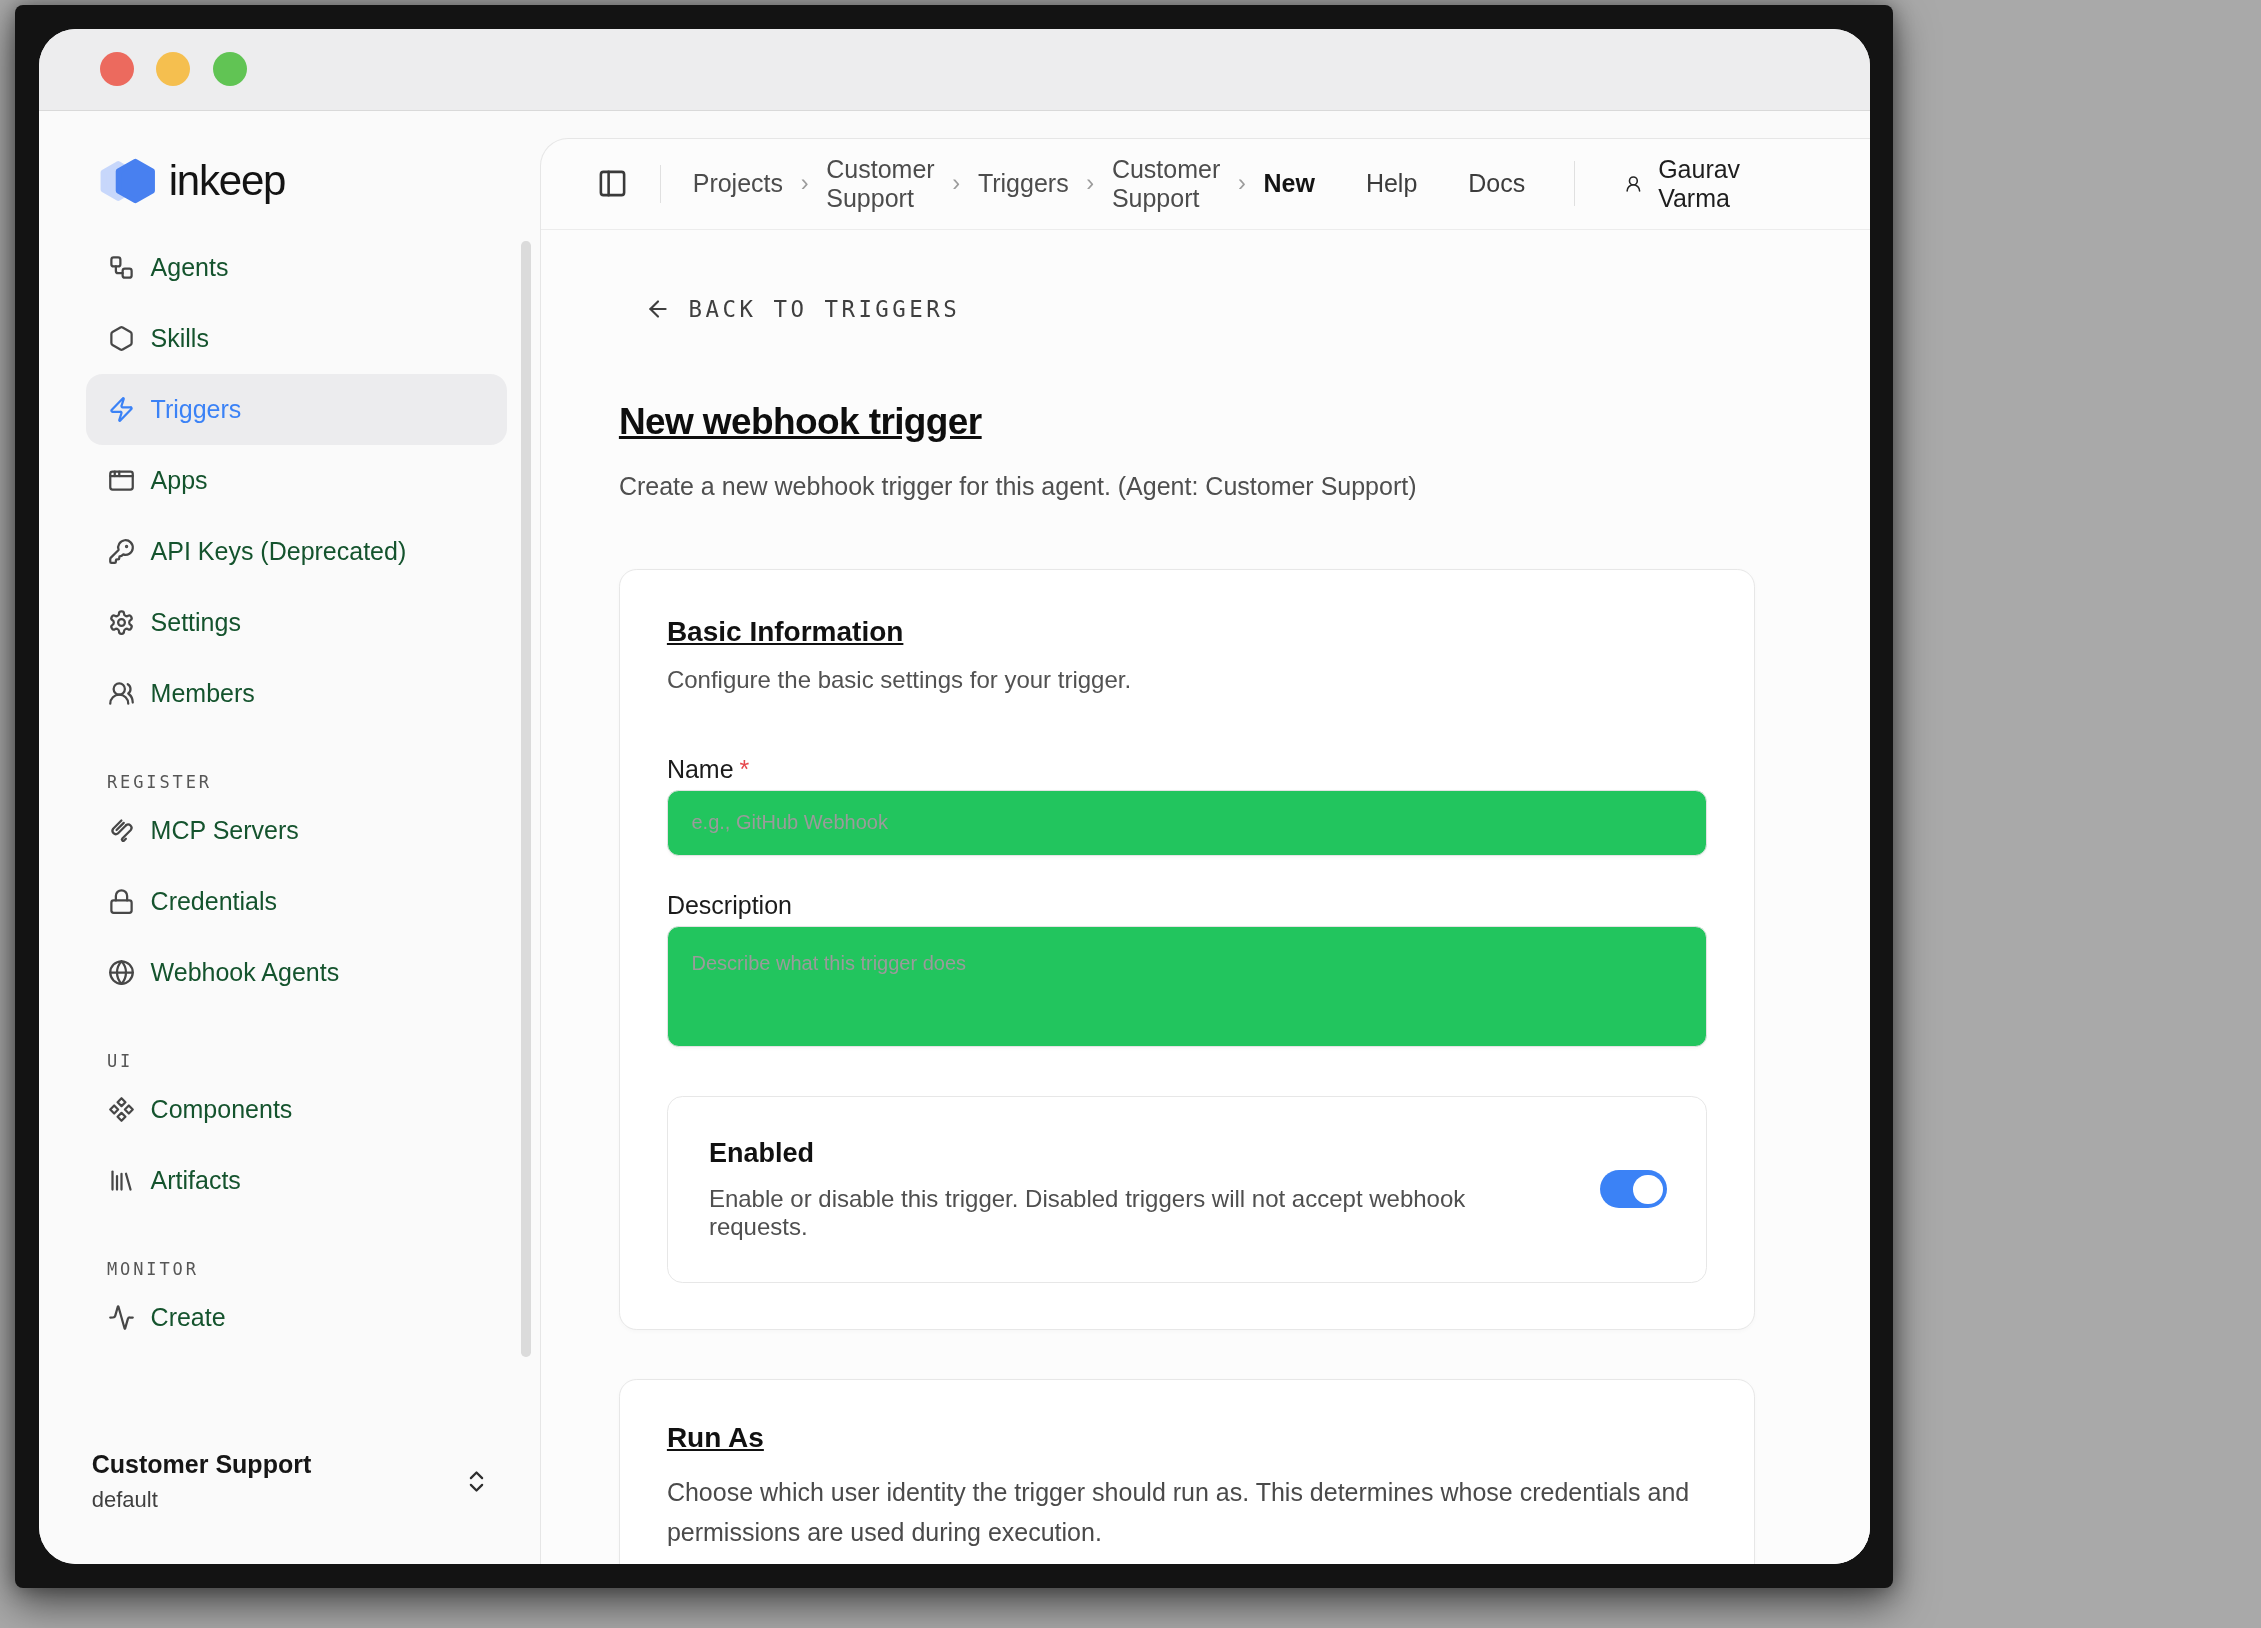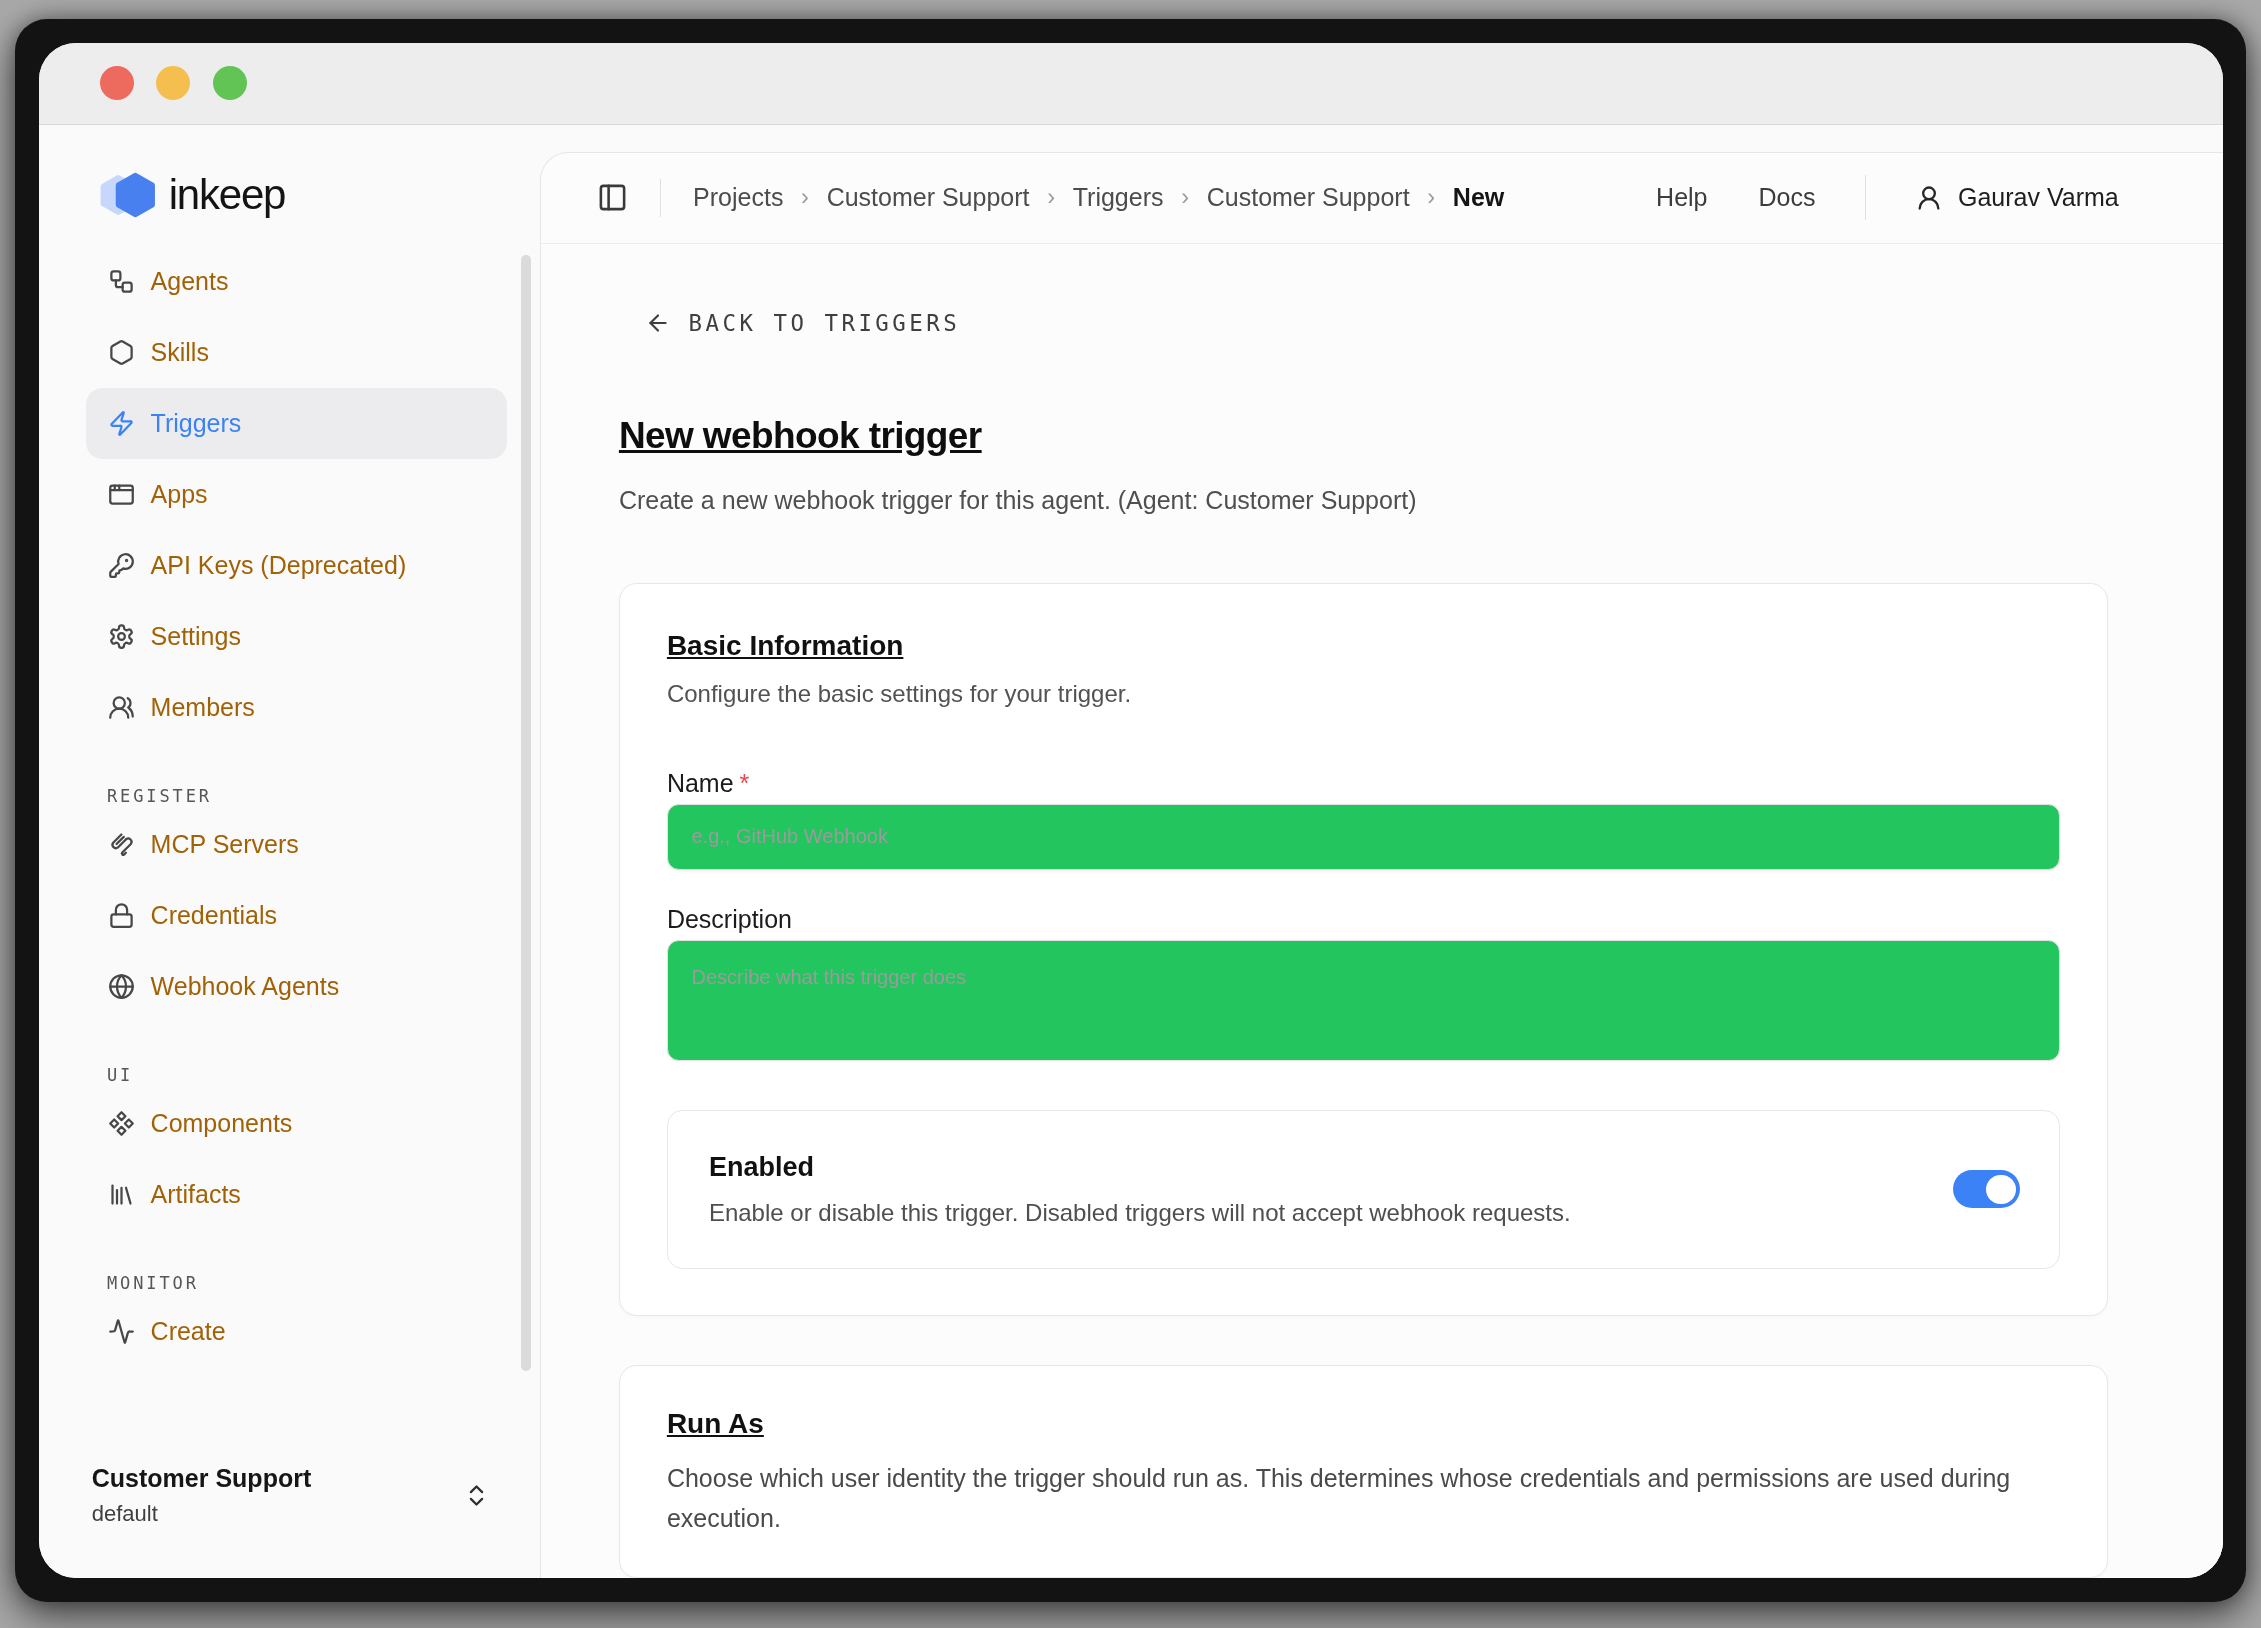--- a/index.html
+++ b/index.html
@@ -8,22 +8,22 @@
     background:#A9A9A9;
     font-family:"Liberation Sans", sans-serif;
     color:#171717;
     overflow:hidden;
     position:relative;
   }
   .mono { font-family:"DejaVu Sans Mono", monospace; }
 
   
   .bezel {
-    position:absolute; left:15.3px; top:19px; width:2231px; height:1583px;
-    background:#131313; border-radius:32px;
+    position:absolute; left:15.3px; top:5px; width:1878px; height:1583px;
+    background:#131313; border-radius:8px;
     box-shadow:0 15.3px 41px rgba(0,0,0,.55), 0 0 20px rgba(0,0,0,.35);
   }
   .window {
     position:absolute; inset:23.6px; border-radius:37px;
     background:#F7F7F7; overflow:hidden;
     display:flex; flex-direction:column;
   }
 
   
   .titlebar {
@@ -42,21 +42,21 @@
   
   .sidebar {
     width:501px; flex:0 0 auto; position:relative;
     display:flex; flex-direction:column;
     padding:46px 33px 51px 47px;
   }
   .logo { display:flex; align-items:center; gap:11.8px; margin:0 0 27px 14px; }
   .logo-word { font-size:42px; font-weight:500; letter-spacing:-1.2px; color:#141414; }
   .nav-item {
     height:71px; display:flex; align-items:center; gap:15.3px;
-    padding:0 22.4px; border-radius:16.5px; color:#a16207; font-size:25px;
+    padding:0 22.4px; border-radius:16.5px; color:#14532d; font-size:25px;
     cursor:pointer;
   }
   .nav-item svg { width:27px; height:27px; flex:0 0 auto; color:#474747; }
   .nav-item.active { background:#ECECEE; color:#3B82F6; font-weight:500; }
   .nav-item.active svg { color:#3B82F6; }
   .section-label {
     margin:41px 0 0 21px; height:25px; display:flex; align-items:center;
     font-size:17px; letter-spacing:2.9px; color:#565656;
   }
   .sidebar-scroll {

